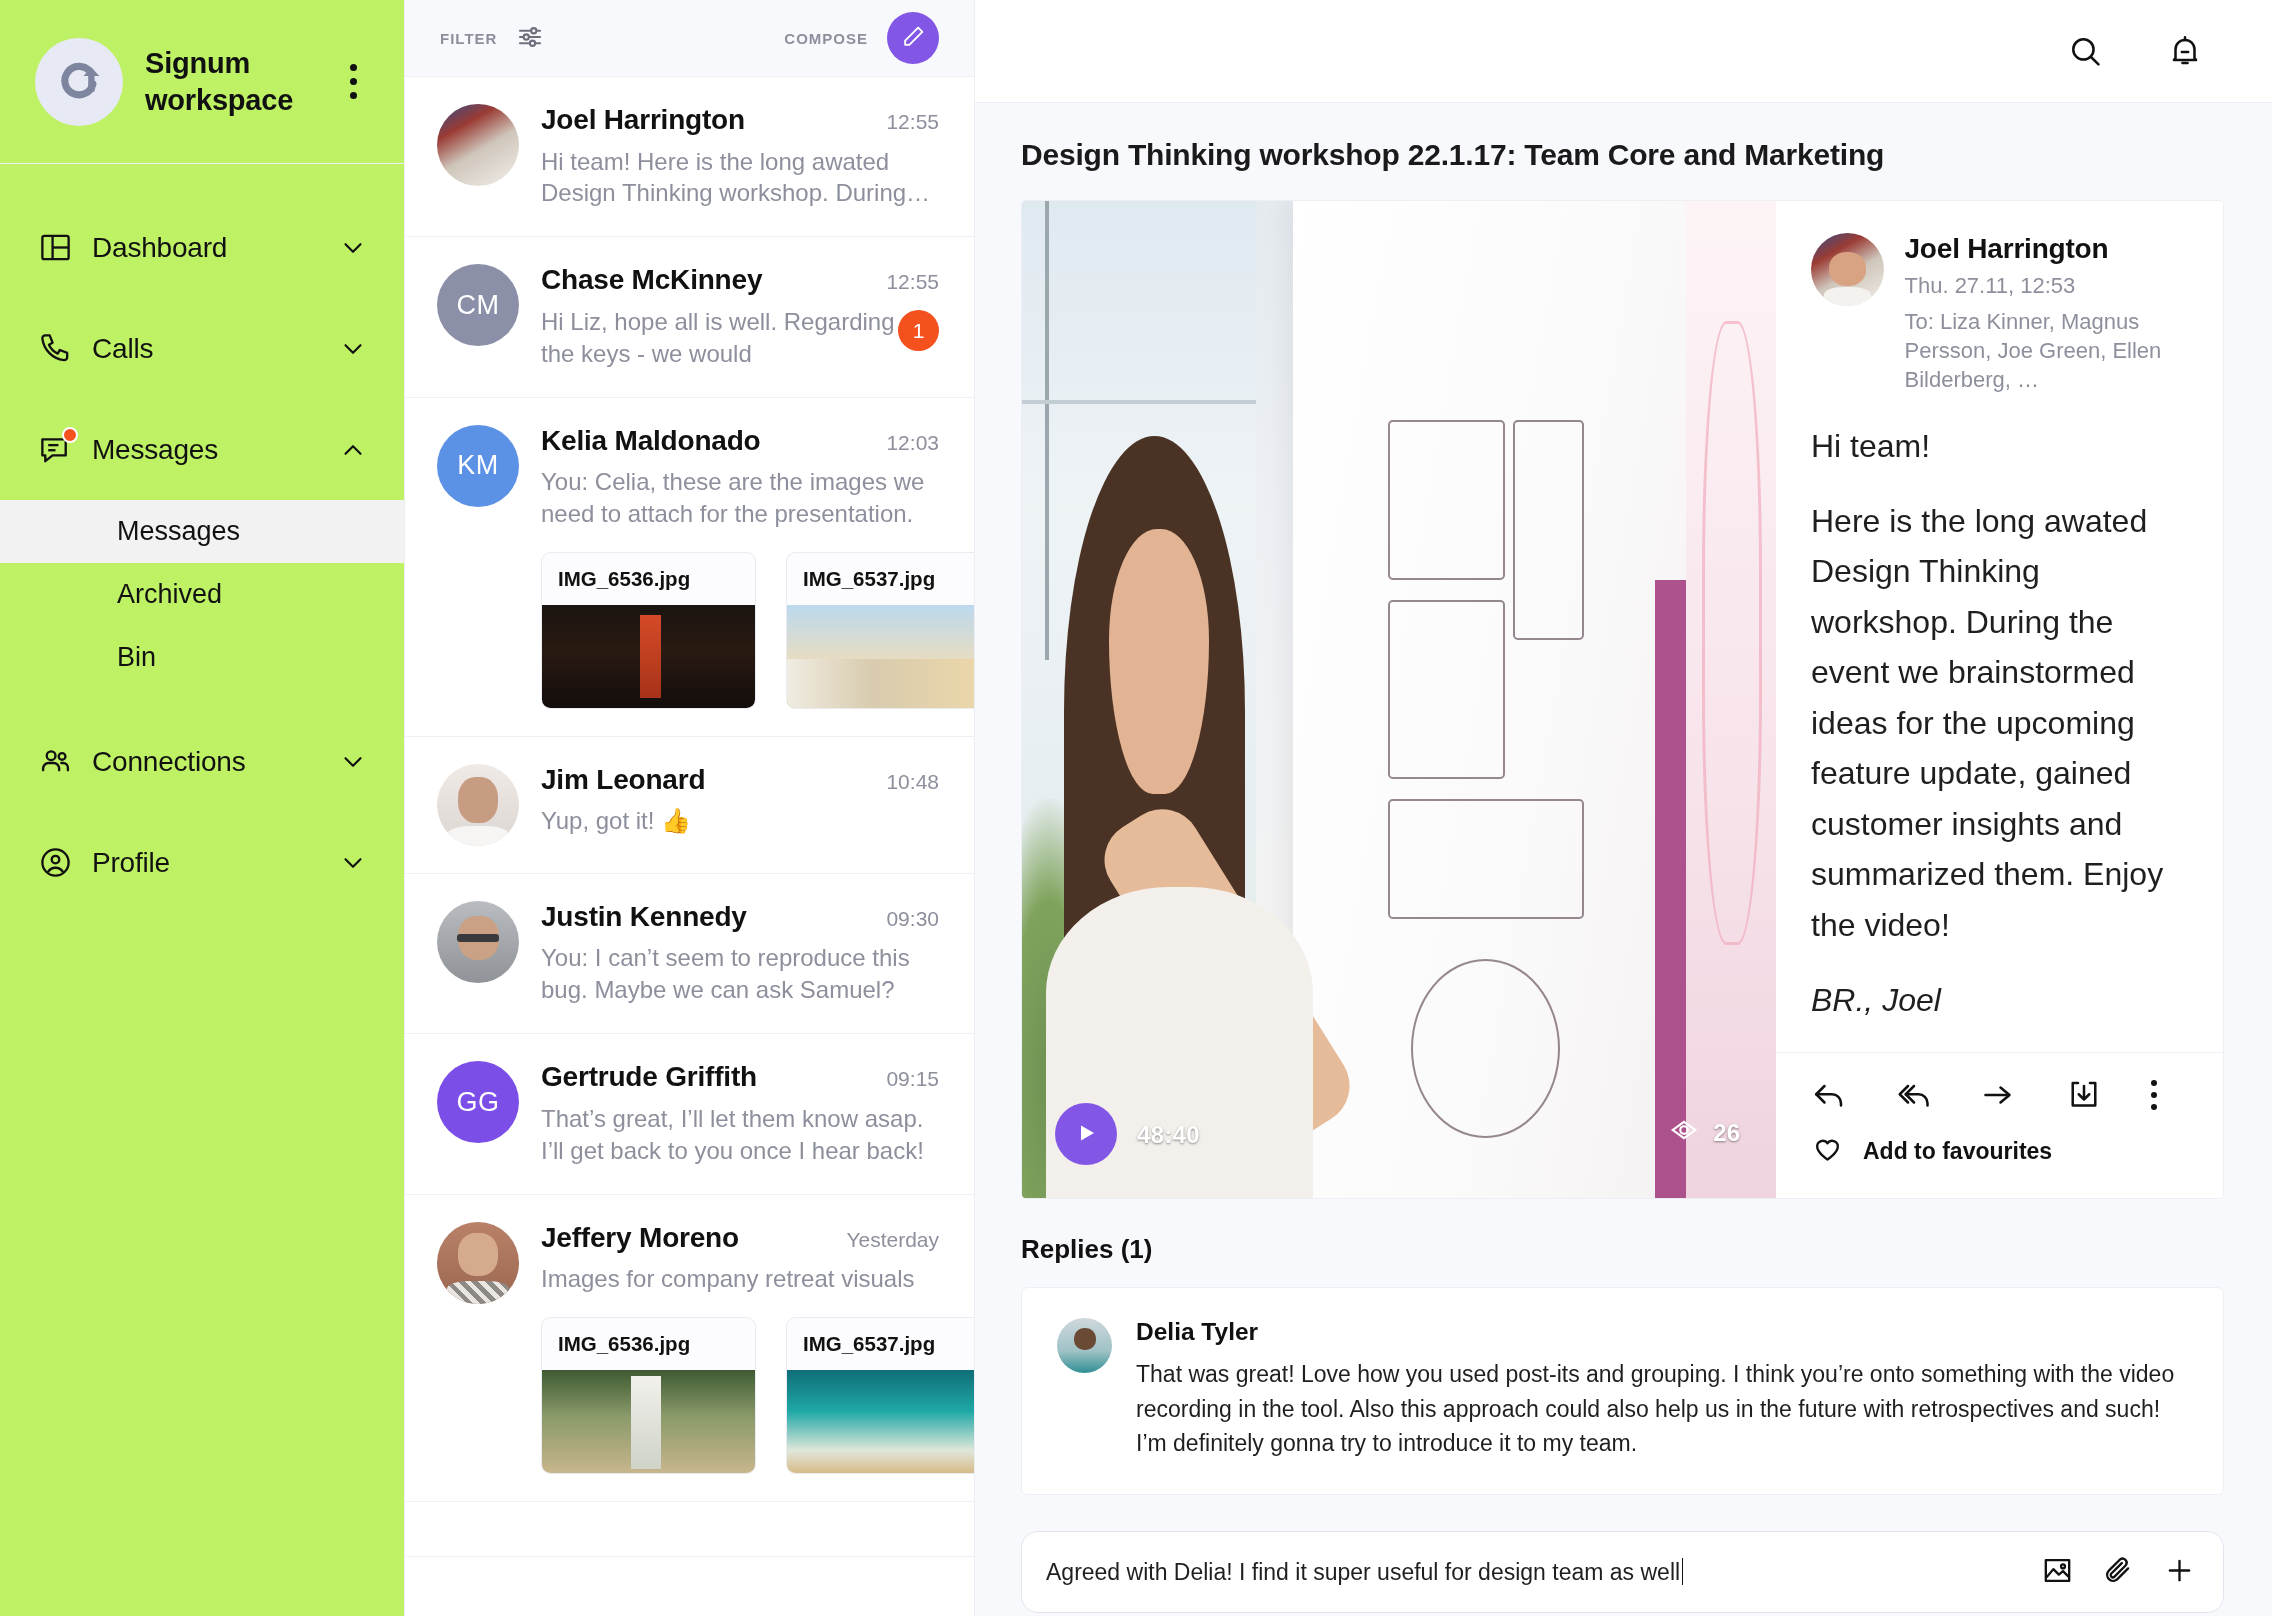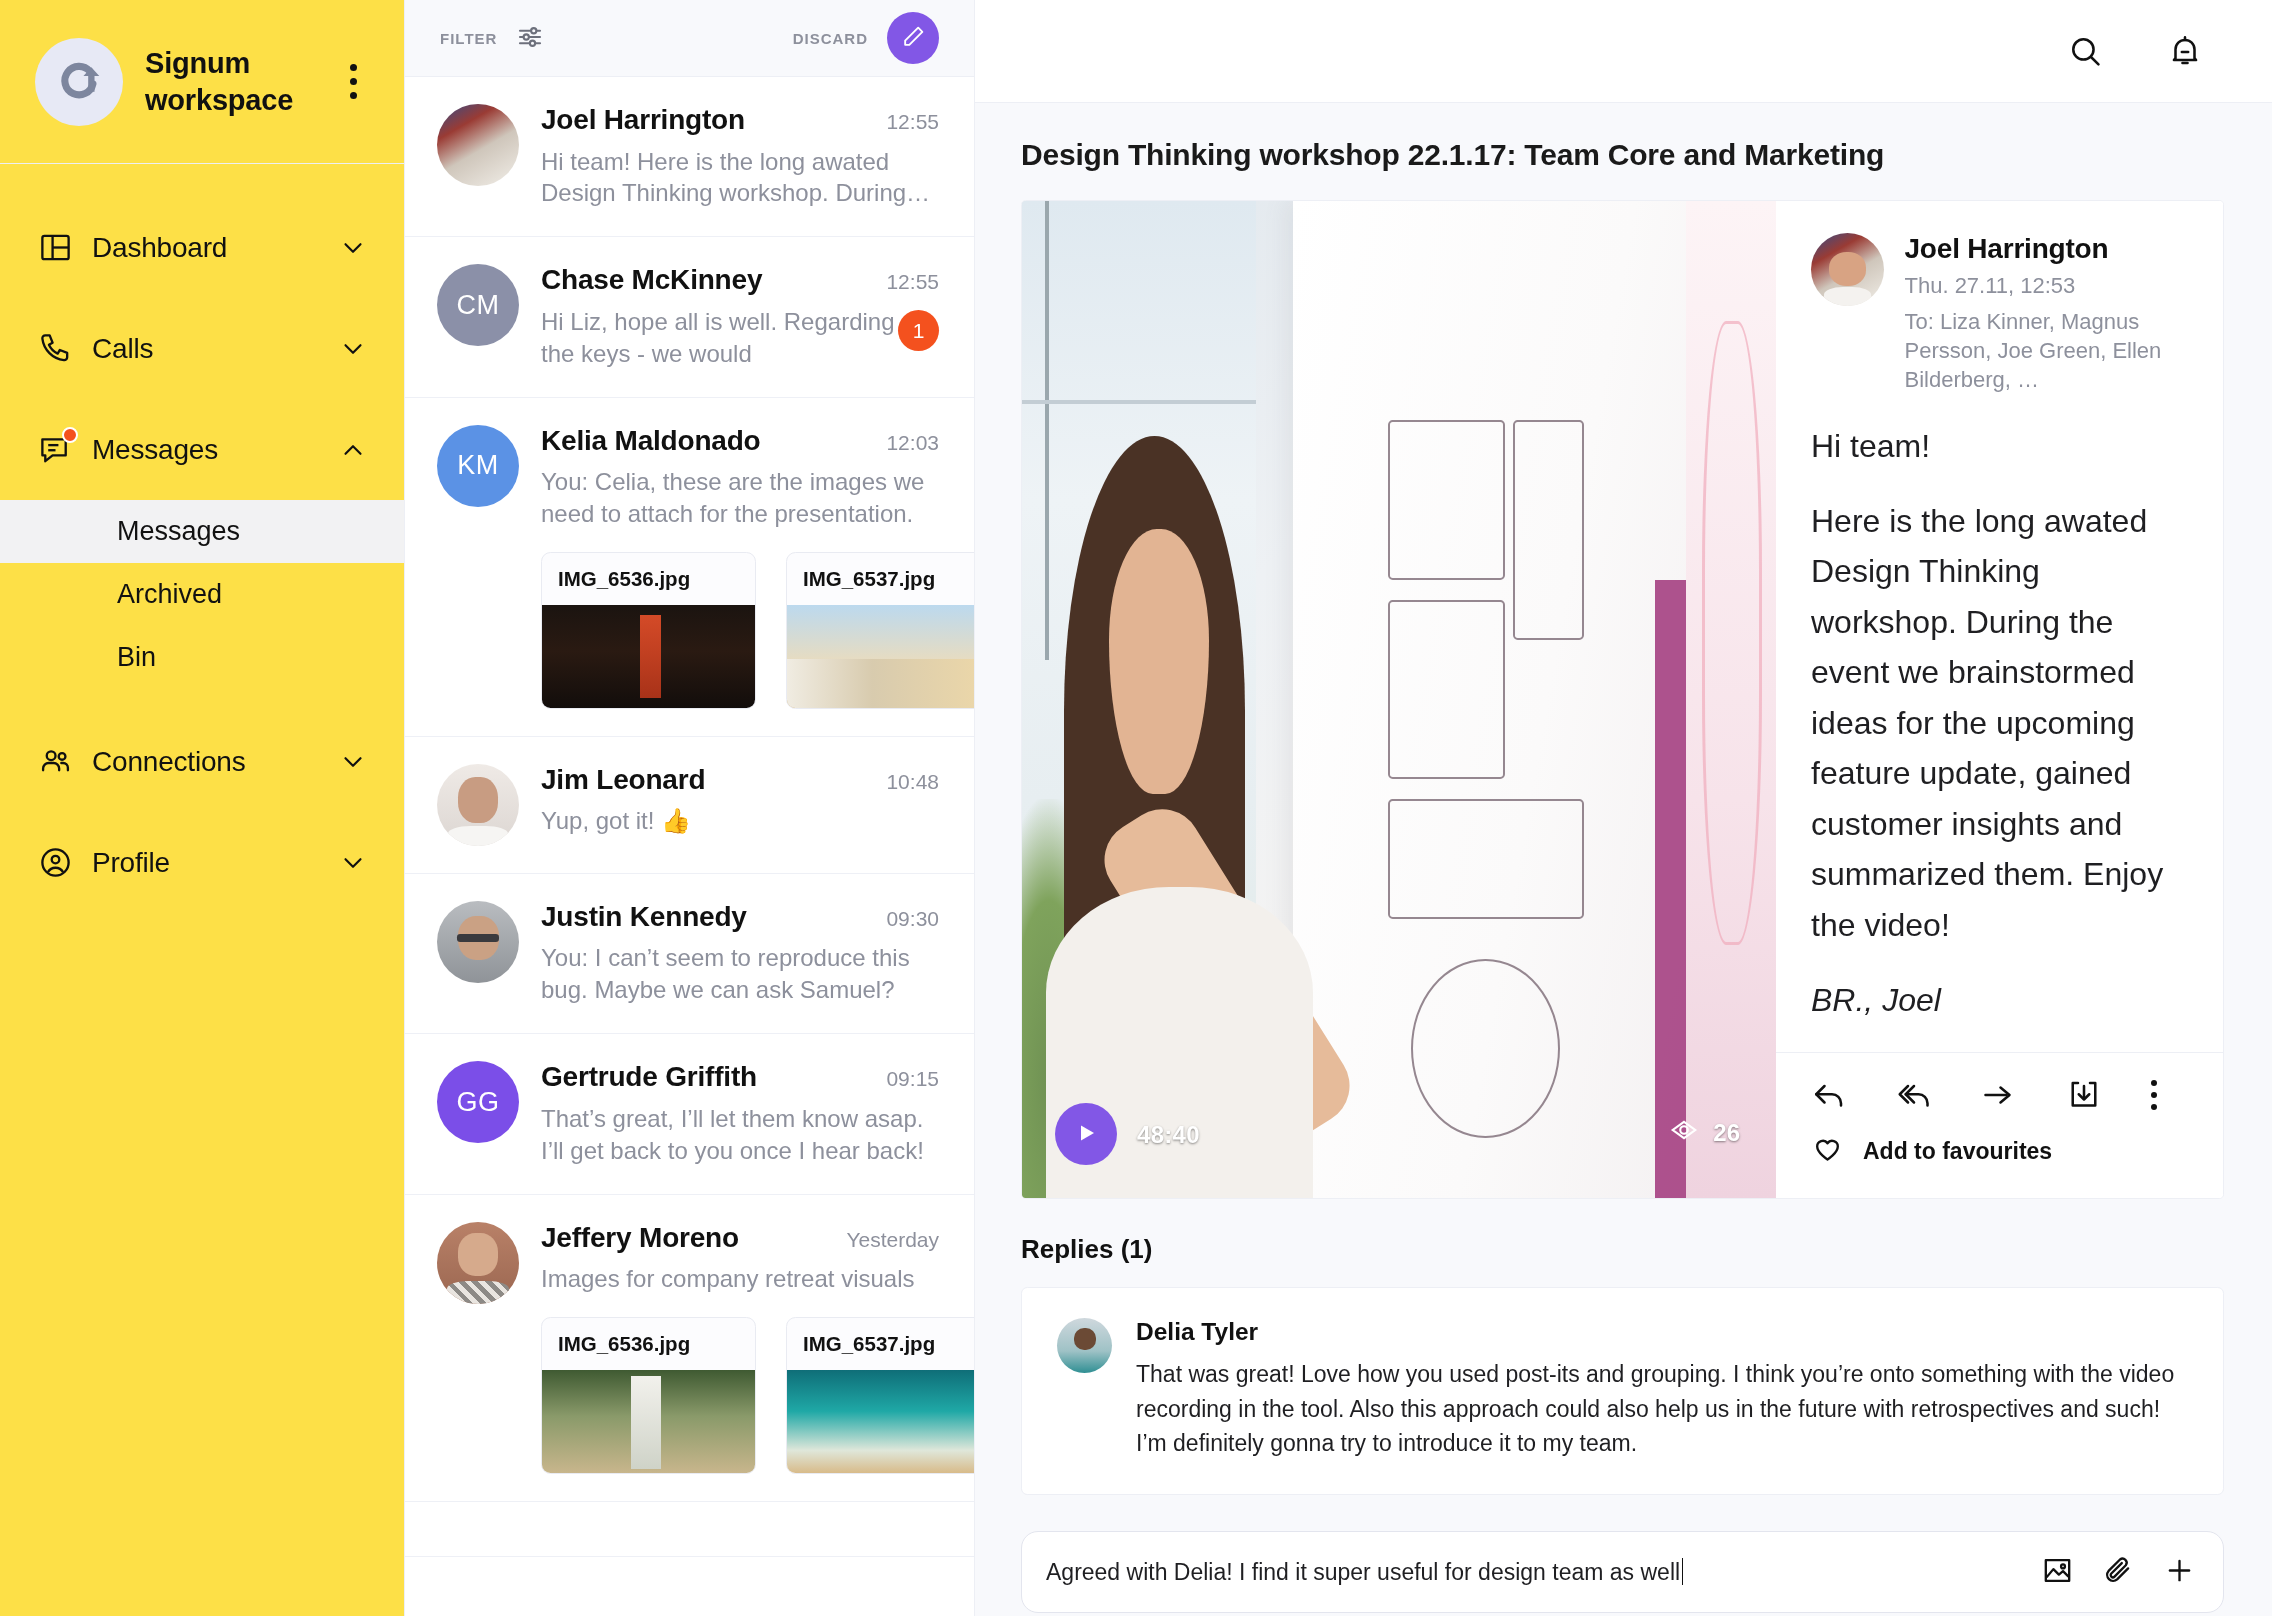--- a/index.html
+++ b/index.html
@@ -8,21 +8,21 @@
     font-family: "Liberation Sans", sans-serif;
     background: #ffffff;
     color: #1a1a1a;
     overflow: hidden;
   }
   .app { display: flex; width: 2273px; height: 1616px; }
 
   
   .sidebar {
     width: 405px; flex: 0 0 405px;
-    background: #fde047;
+    background: #bef264;
     border-right: 1.6px solid #edeff5;
     display: flex; flex-direction: column;
   }
   .ws-header {
     height: 164px; display: flex; align-items: center;
     padding: 0 35px; border-bottom: 1.6px solid #edeff5;
     gap: 22px;
   }
   .ws-logo {
     width: 88px; height: 88px; flex: 0 0 88px; border-radius: 50%;
@@ -399,21 +399,21 @@
             <line x1="4" y1="7" x2="20" y2="7"></line>
               <circle cx="15" cy="7" r="2.1" fill="#f8f9fc"></circle>
             <line x1="4" y1="12" x2="20" y2="12"></line>
               <circle cx="9" cy="12" r="2.1" fill="#f8f9fc"></circle>
             <line x1="4" y1="17" x2="20" y2="17"></line>
               <circle cx="14" cy="17" r="2.1" fill="#f8f9fc"></circle>
           </svg>
         </span>
       </div>
       <div class="tb-right">
-        <span class="tb-text">DISCARD</span>
+        <span class="tb-text">COMPOSE</span>
         <span class="compose-btn">
           <span>
             <svg width="25" height="25" viewBox="0 0 24 24" fill="none" stroke="#fff" stroke-width="1.8" stroke-linecap="round" stroke-linejoin="round">
               <path d="M16.5 3.5l4 4L8 20H4v-4z"></path>
             </svg>
           </span>
         </span>
       </div>
     </div>
 

